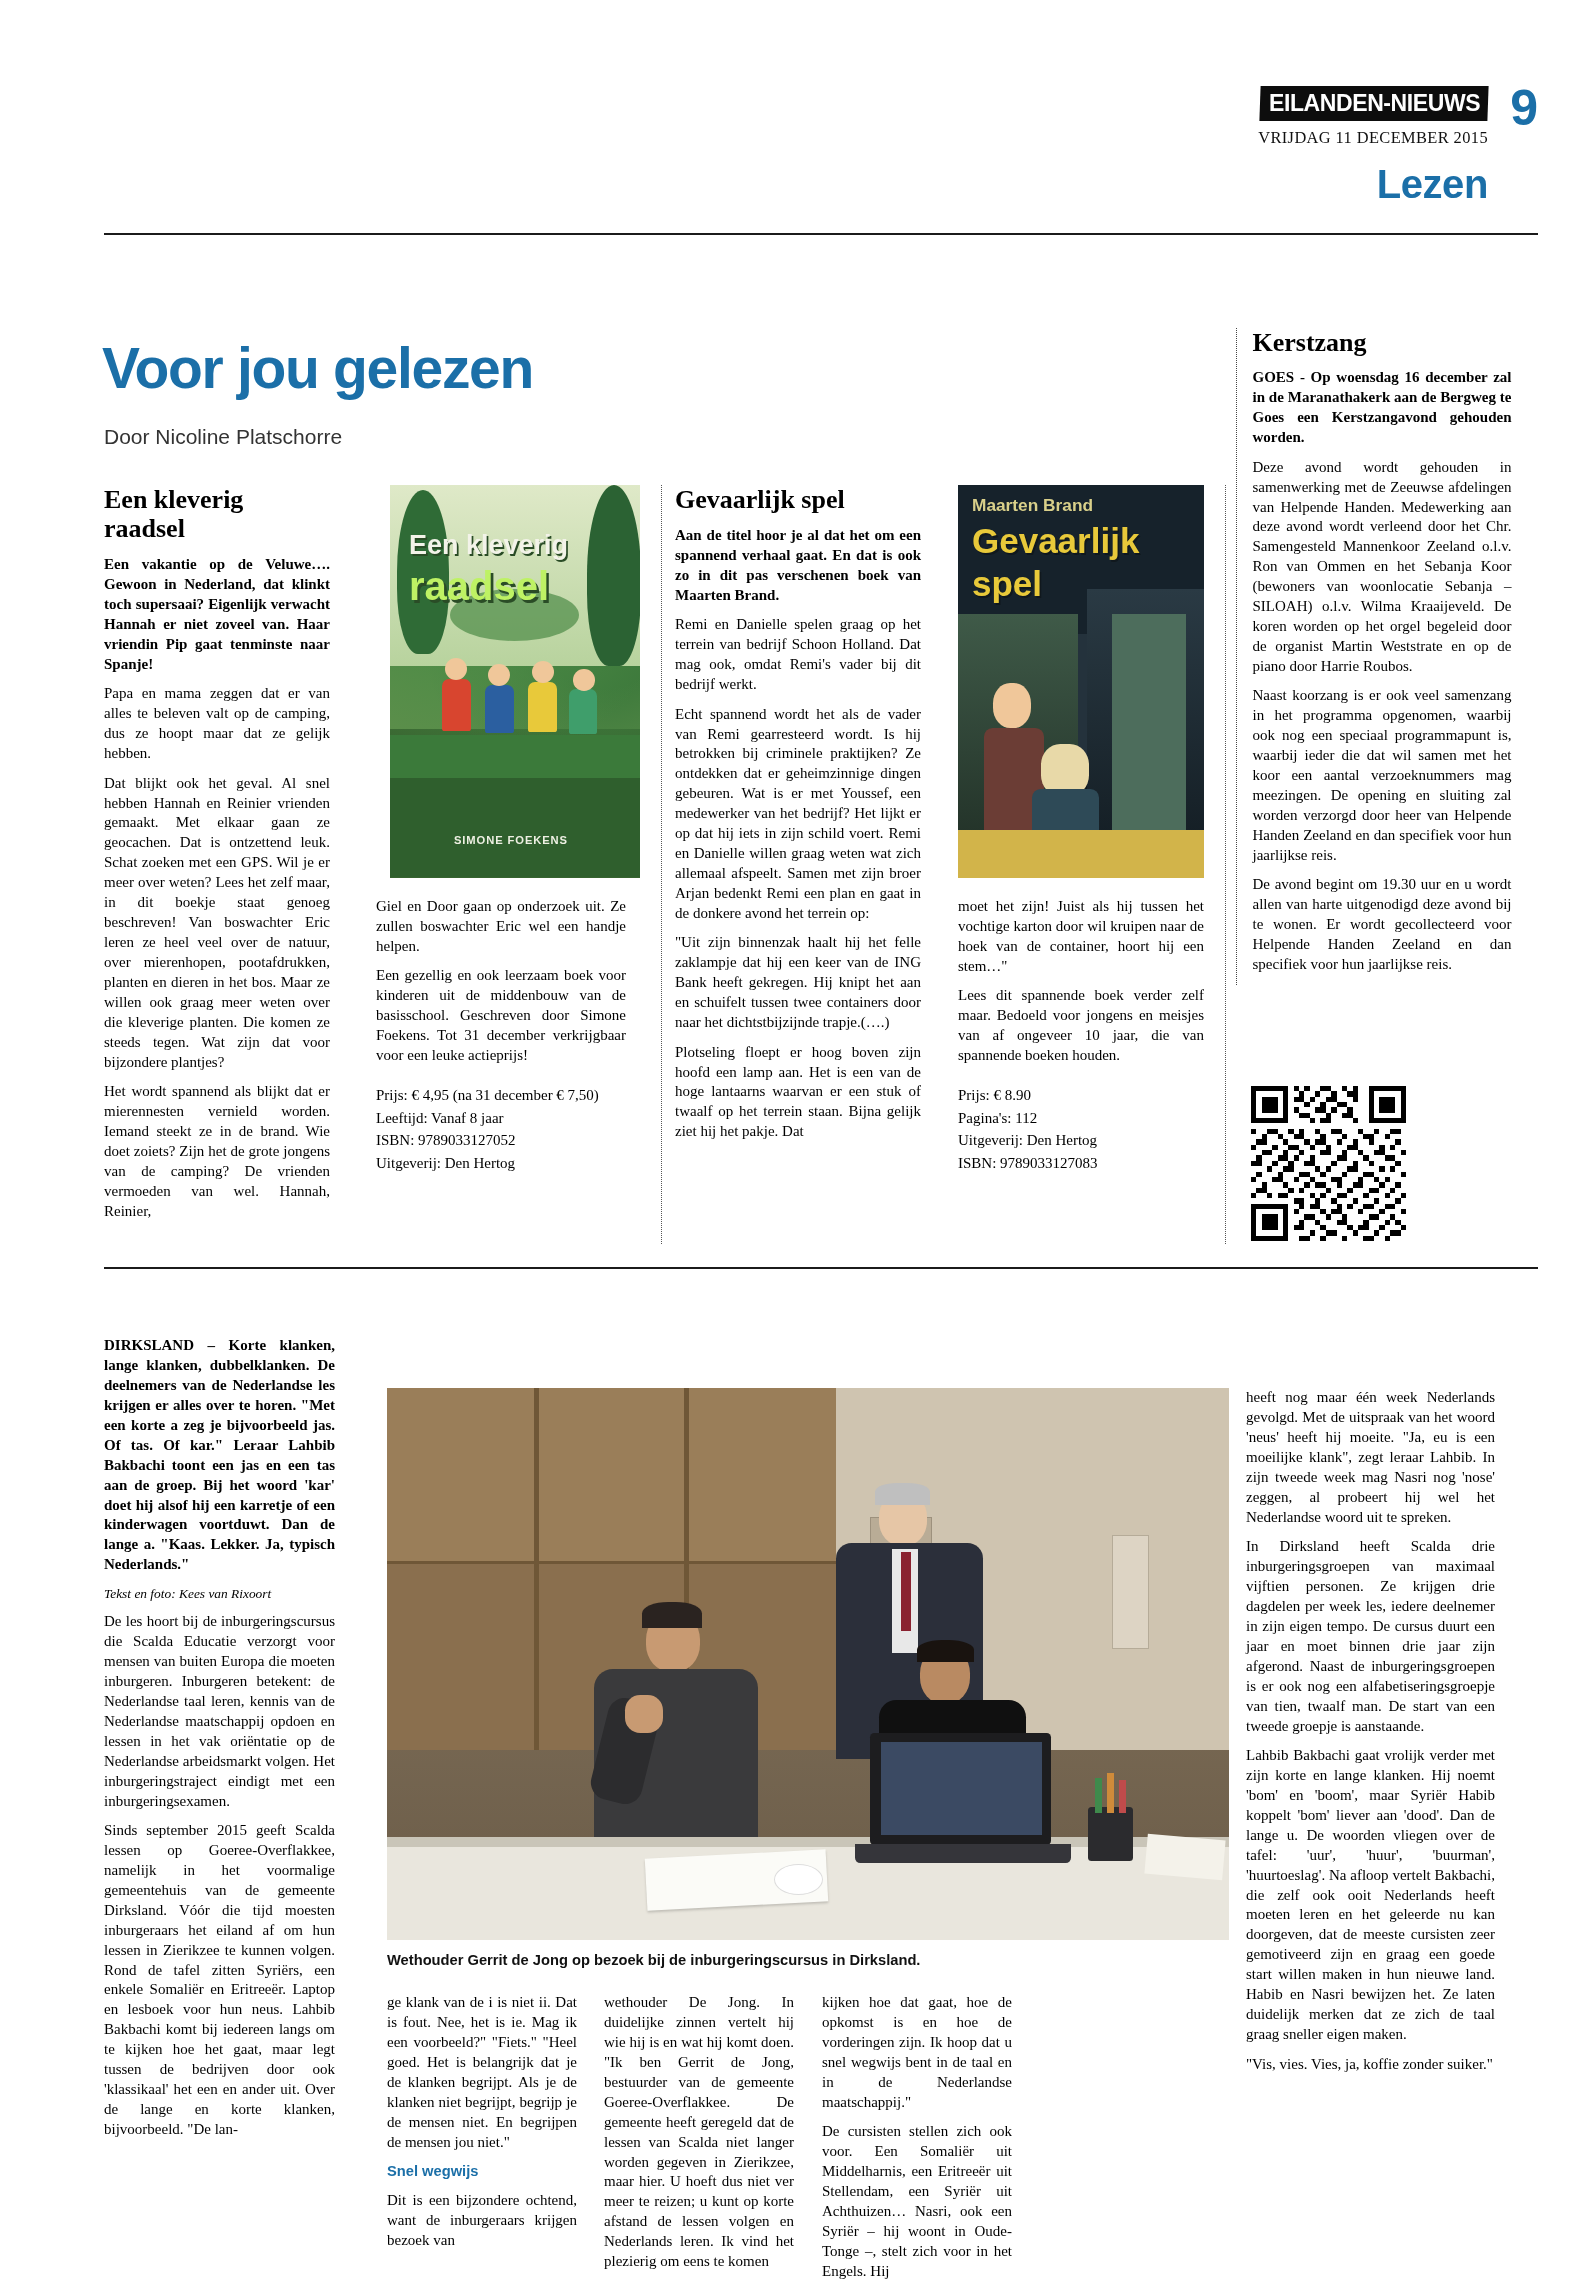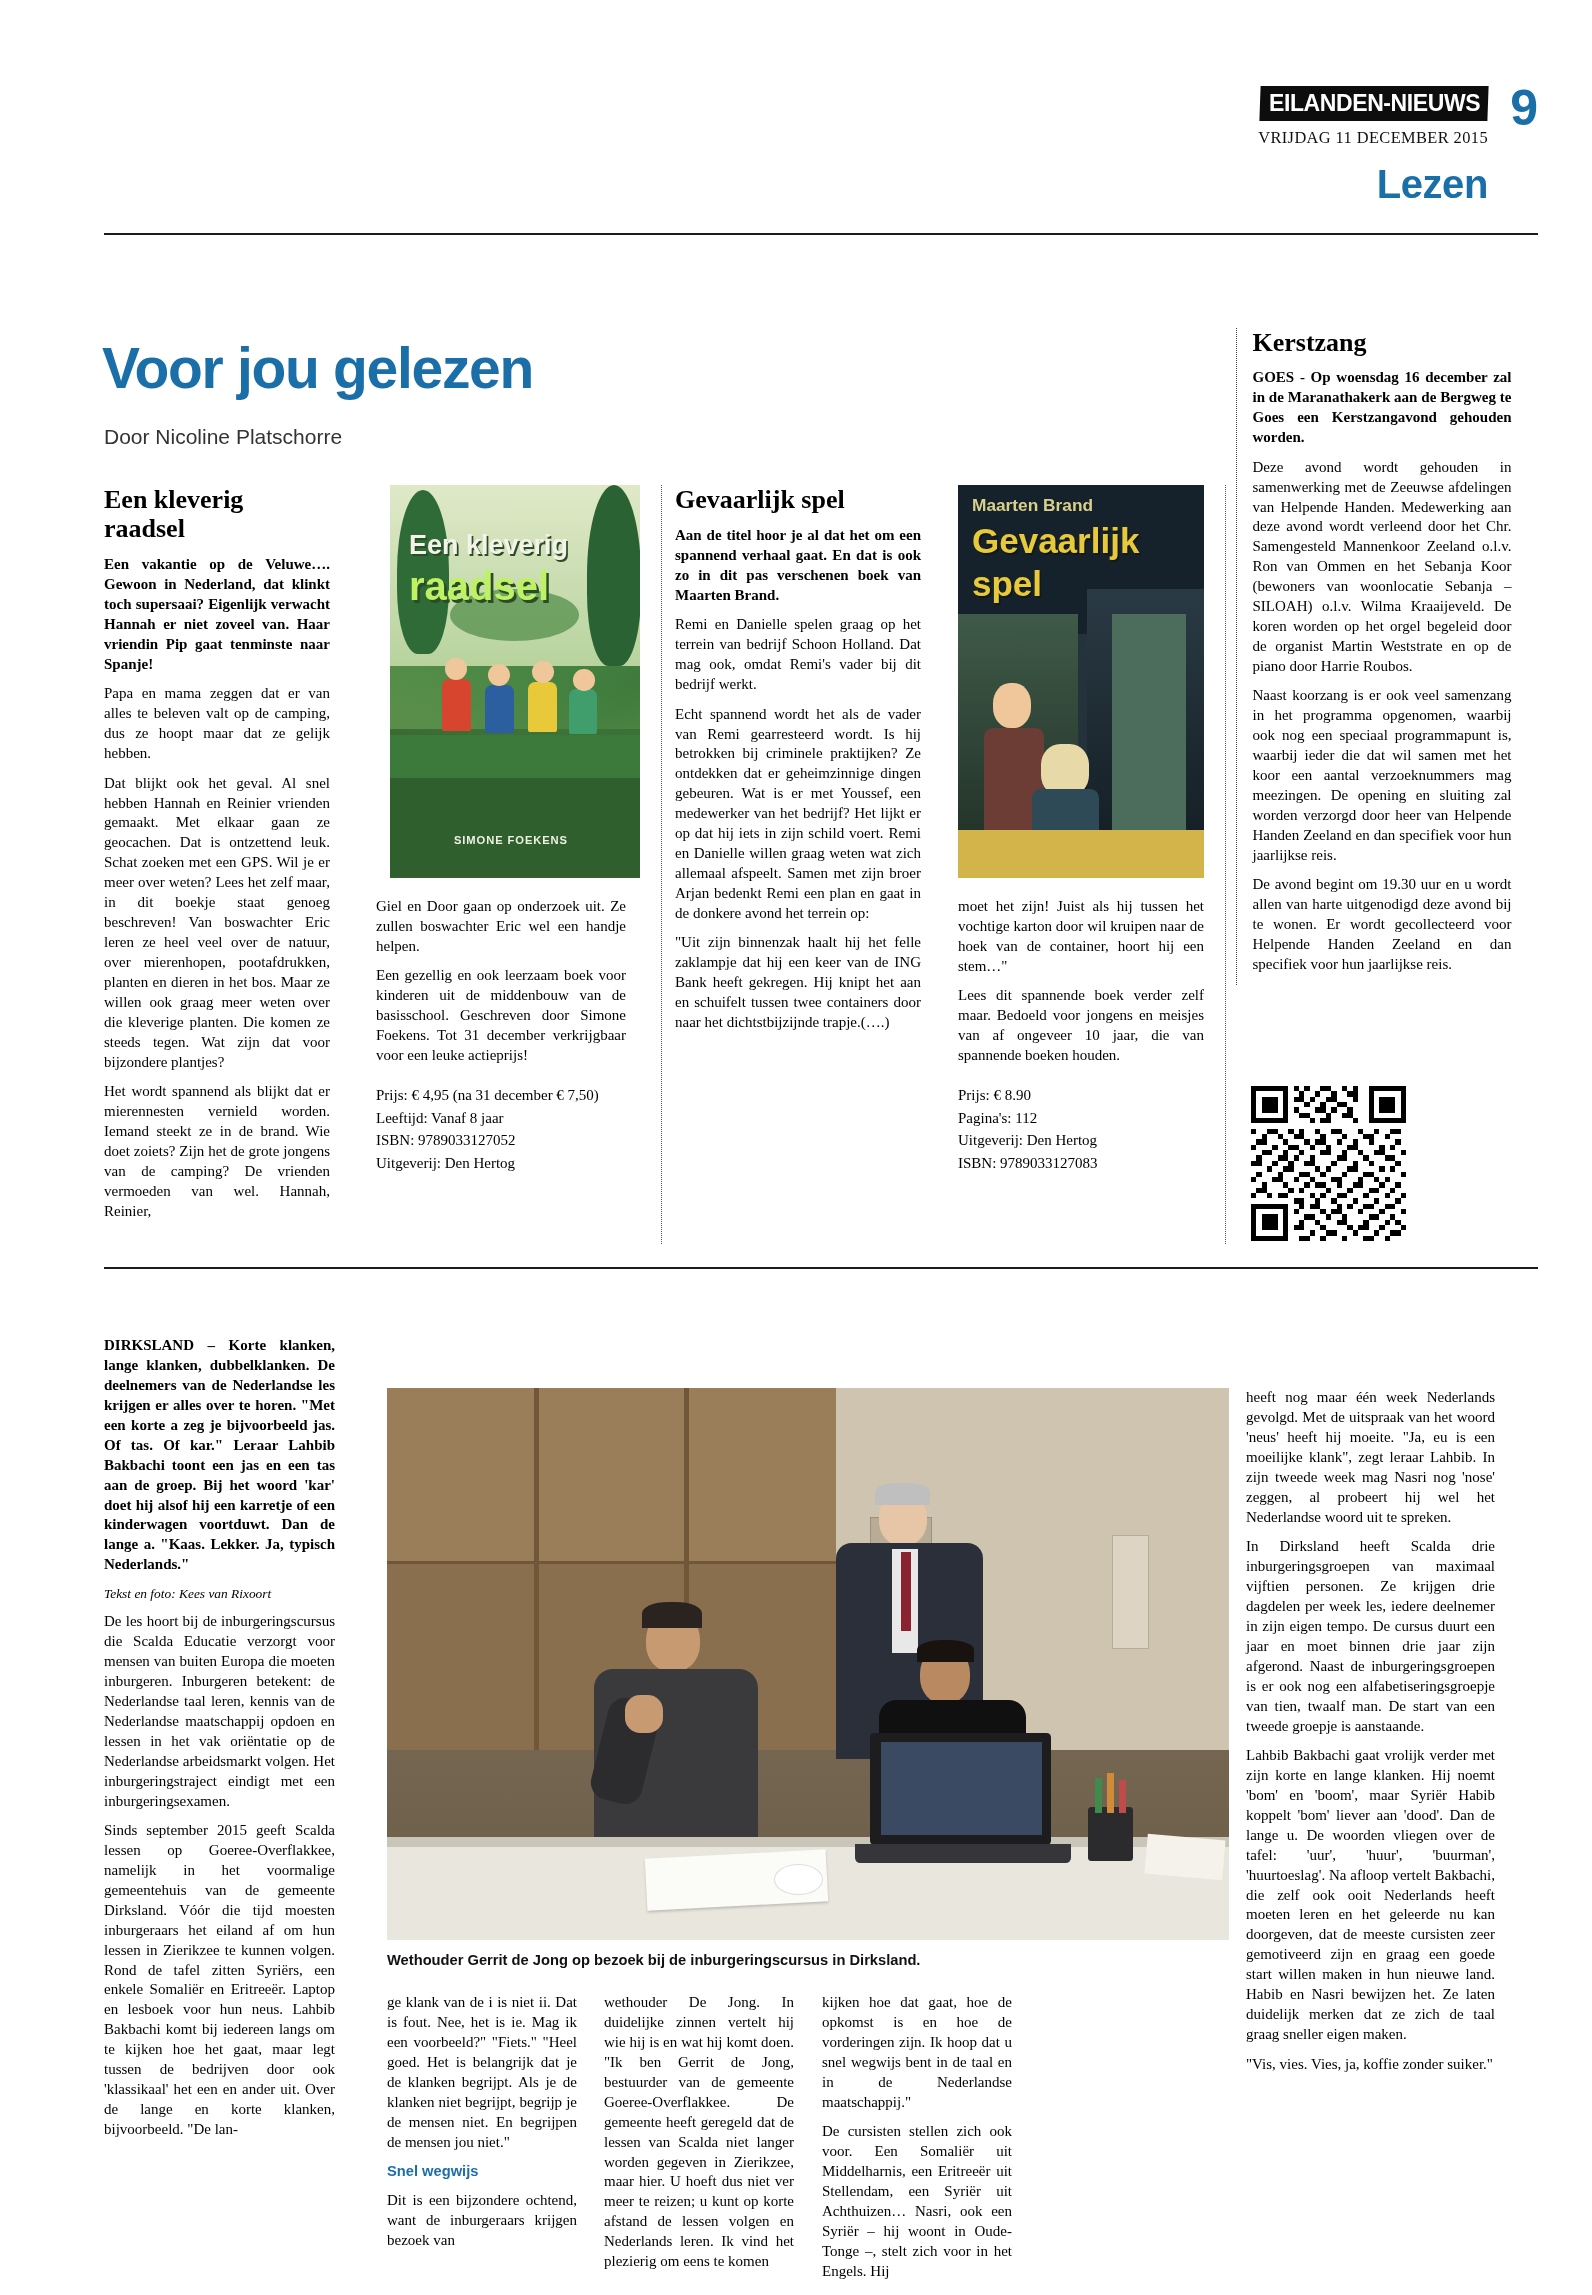--- a/index.html
+++ b/index.html
@@ -271,20 +271,21 @@
       <p>Uitgeverij: Den Hertog</p>
     </div>
   </div>
 
   <div class="col" id="a1c3">
     <div class="sub-head">Gevaarlijk spel</div>
     <p class="lead">Aan de titel hoor je al dat het om een spannend verhaal gaat. En dat is ook zo in dit pas verschenen boek van Maarten Brand.</p>
     <p>Remi en Danielle spelen graag op het terrein van bedrijf Schoon Holland. Dat mag ook, omdat Remi's vader bij dit bedrijf werkt.</p>
     <p>Echt spannend wordt het als de vader van Remi gearresteerd wordt. Is hij betrokken bij criminele praktijken? Ze ontdekken dat er geheimzinnige dingen gebeuren. Wat is er met Youssef, een medewerker van het bedrijf? Het lijkt er op dat hij iets in zijn schild voert. Remi en Danielle willen graag weten wat zich allemaal afspeelt. Samen met zijn broer Arjan bedenkt Remi een plan en gaat in de donkere avond het terrein op:</p>
     <p>"Uit zijn binnenzak haalt hij het felle zaklampje dat hij een keer van de ING Bank heeft gekregen. Hij knipt het aan en schuifelt tussen twee containers door naar het dichtstbijzijnde trapje.(….)</p>
+    <p>Plotseling floept er hoog boven zijn hoofd een lamp aan. Het is een van de hoge lantaarns waarvan er een stuk of twaalf op het terrein staan. Bijna gelijk ziet hij het pakje. Dat</p>
   </div>
 
   <div class="cover2">
     <div style="position:absolute;inset:0;background:linear-gradient(#16222b 0 38%, #24323c 38% 70%, #0e161c 70% 100%);"></div>
     <div style="position:absolute;left:-8.6px;top:129px;width:129px;height:276px;background:linear-gradient(#3f5a48,#1d2a22);"></div>
     <div style="position:absolute;left:129px;top:104px;width:129px;height:293px;background:linear-gradient(#2a3a44,#111a20);"></div>
     <div style="position:absolute;left:154px;top:129px;width:74px;height:259px;background:#4d6d5c;"></div>
     <div style="position:absolute;left:35px;top:198px;width:38px;height:45px;background:#f0c79a;border-radius:45%;"></div>
     <div style="position:absolute;left:26px;top:243px;width:60px;height:104px;background:#6b3d35;border-radius:8.6px 8.6px 0 0;"></div>
     <div style="position:absolute;left:83px;top:259px;width:48px;height:52px;background:#e8d9a8;border-radius:40%;"></div>

